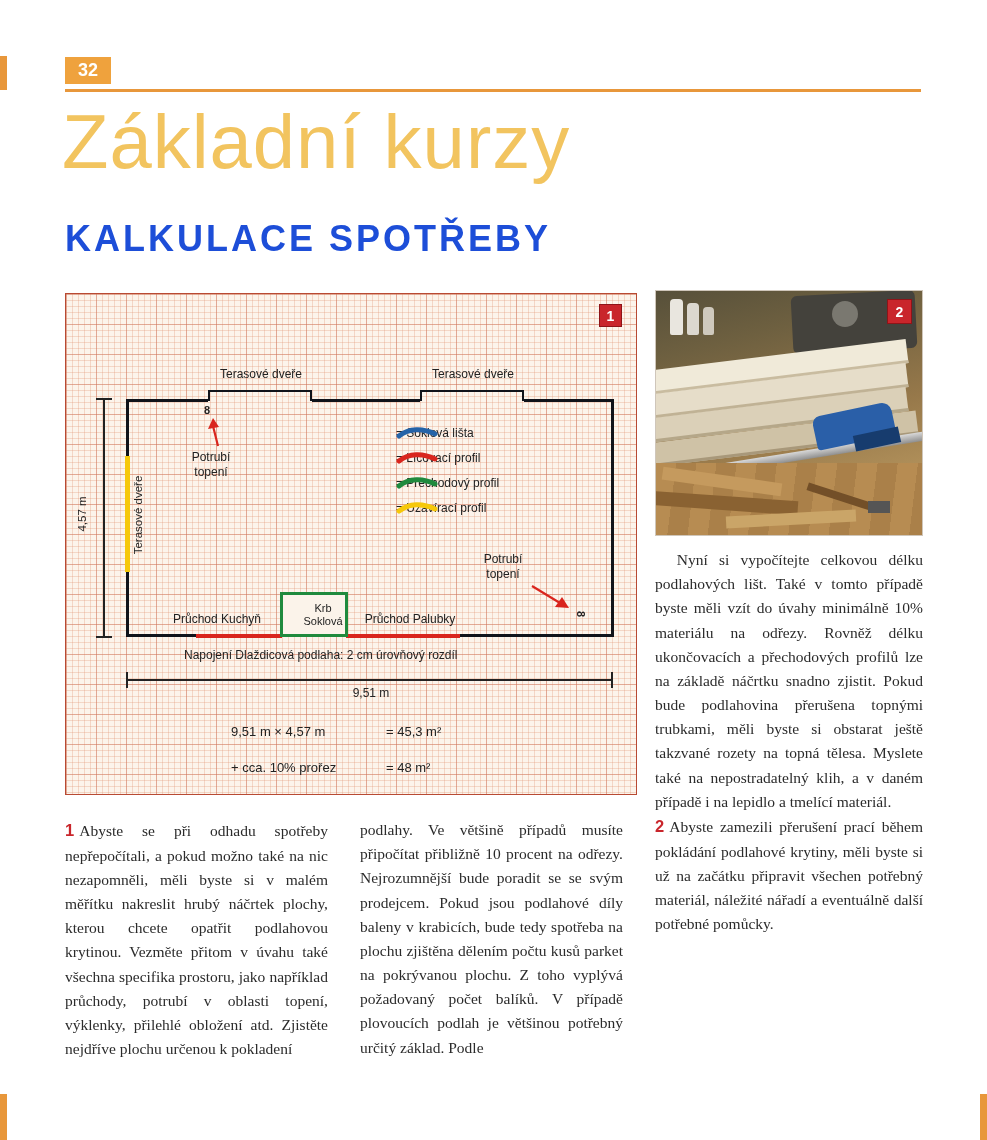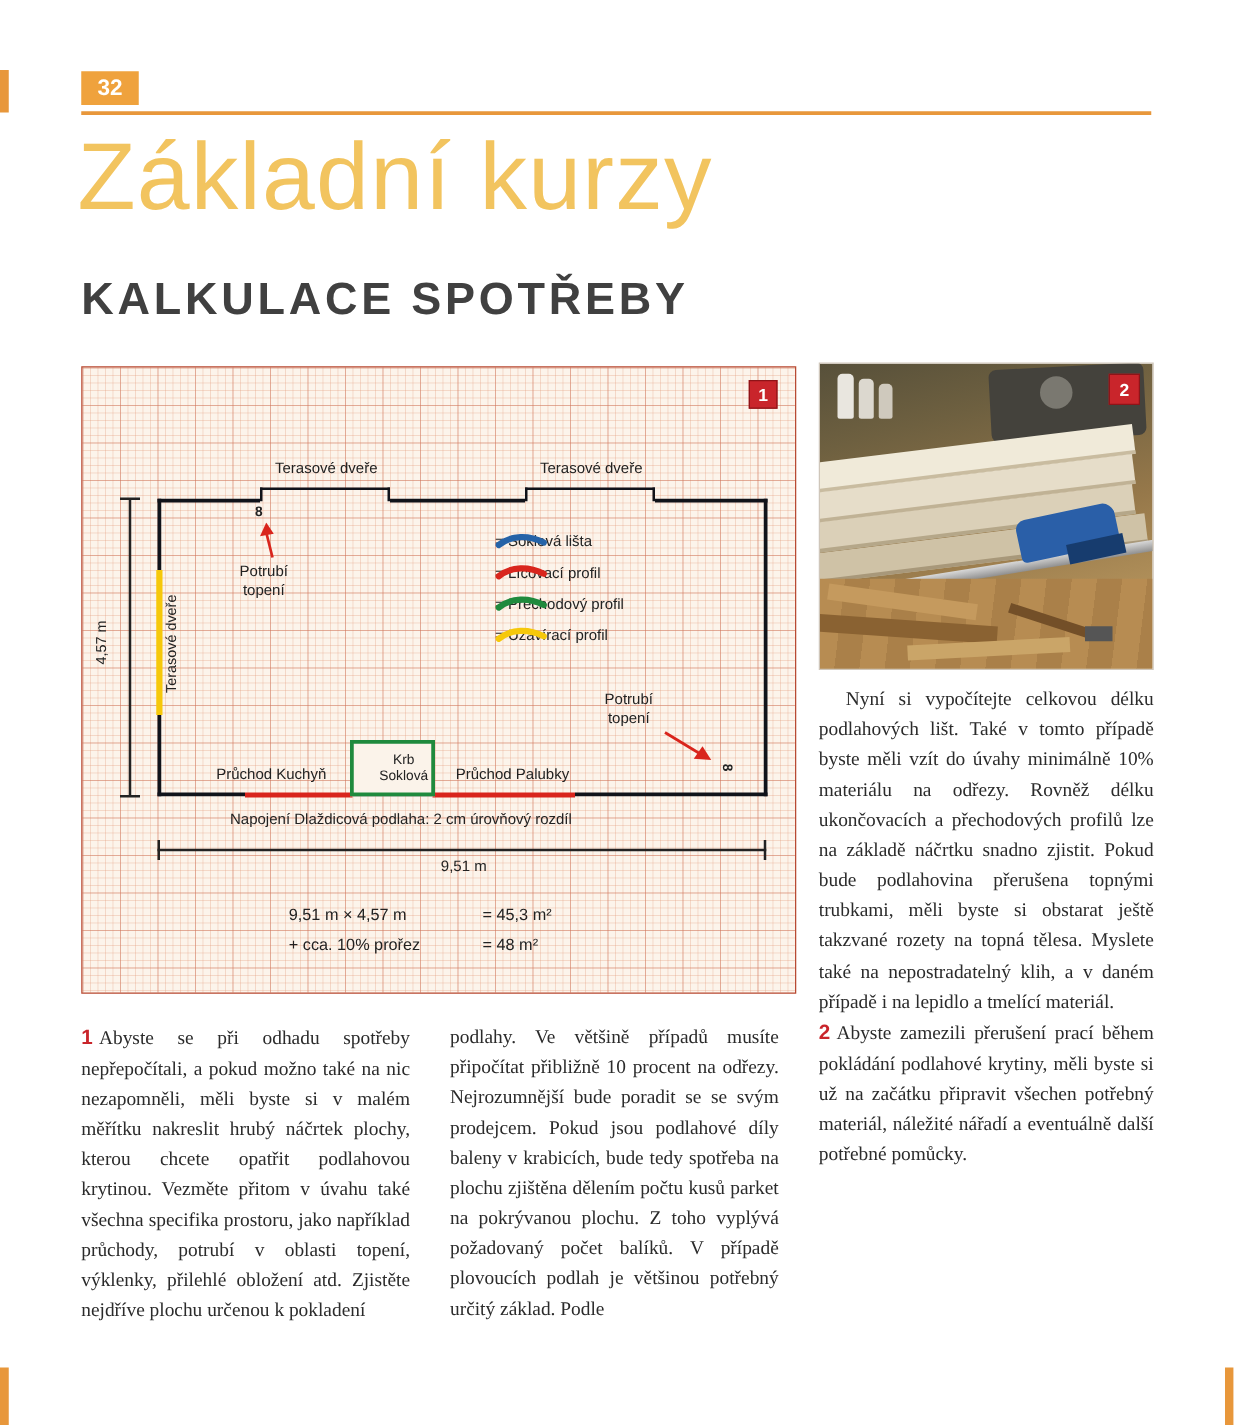--- a/index.html
+++ b/index.html
@@ -15,21 +15,21 @@
   
   .pagenum{position:absolute;left:65px;top:57px;width:46px;height:27px;background:#EFA23D;
            color:#fff;font-family:"Liberation Sans",sans-serif;font-weight:bold;font-size:18px;
            display:flex;align-items:center;justify-content:center;}
   .header-title{position:absolute;left:123px;top:59px;width:780px;color:#E8973B;
                 font-family:"Liberation Sans",sans-serif;font-weight:bold;font-size:19.5px;}
   .header-rule{position:absolute;left:65px;top:89px;width:856px;height:3px;background:#E8973B;}
 
   .big-title{position:absolute;left:62px;top:100px;width:760px;color:#F2C45F;
              font-family:"Liberation Sans",sans-serif;font-size:76px;letter-spacing:1px;line-height:1.1;}
-  .subtitle{position:absolute;left:65px;top:218px;width:760px;color:#404040;
+  .subtitle{position:absolute;left:65px;top:218px;width:760px;color:#1d4ed8;
             font-family:"Liberation Sans",sans-serif;font-weight:bold;font-size:36px;letter-spacing:3px;}
 
   
   .diagram{position:absolute;left:65px;top:293px;width:572px;height:502px;
            border:1px solid #B84A33;box-sizing:border-box;
            background-color:#FCF4EB;
            background-image:
              linear-gradient(to right, rgba(205,115,90,.45) 1px, transparent 1px),
              linear-gradient(to bottom, rgba(205,115,90,.45) 1px, transparent 1px),
              linear-gradient(to right, rgba(228,158,128,.35) 1px, transparent 1px),
@@ -50,21 +50,21 @@
   .dimline{background:#222;}
   .vwrap span{position:absolute;left:50%;top:50%;transform:translate(-50%,-50%) rotate(-90deg);
               white-space:nowrap;font-size:11.5px;color:#222;}
   .firebox{border:3px solid #1F8A3D;background:#FBF3EA;display:flex;flex-direction:column;
            align-items:center;justify-content:center;line-height:1.15;font-size:11px;color:#222;}
   .firebox span{position:static;}
   .legend{left:330px;top:126px;width:230px;}
   .legend-row{position:static;display:flex;align-items:center;height:25px;gap:8px;}
   .legend-row svg{flex:0 0 auto;}
   .legend-row .lg-label{position:static;font-size:12px;color:#222;}
-  .calc{left:165px;top:430px;display:grid;grid-template-columns:155px auto;row-gap:9px;
+  .calc{left:165px;top:430px;display:grid;grid-template-columns:155px auto;row-gap:21px;
         font-size:13px;color:#222;}
   .calc span{position:static;}
   .radiator{font-size:11px;font-weight:bold;color:#222;}
 
   
   .photo{position:absolute;left:655px;top:290px;width:268px;height:246px;overflow:hidden;
          border:1px solid #cfc6ba;box-sizing:border-box;
          background:linear-gradient(165deg,#57503a 0%,#6e6040 22%,#96784a 55%,#b4935c 82%,#c2a066 100%);}
   .photo *{position:absolute;}
   .ph-saw{right:6px;top:2px;width:124px;height:58px;background:#44423c;border-radius:6px;transform:rotate(-3deg);}

